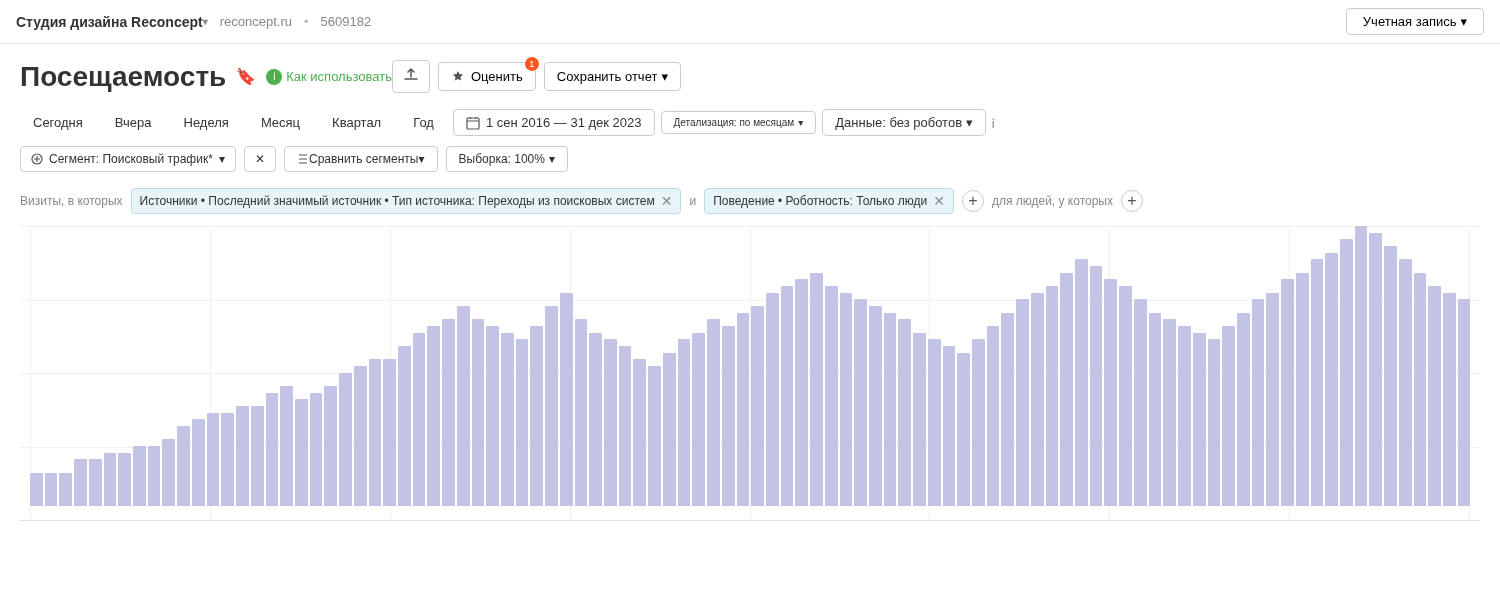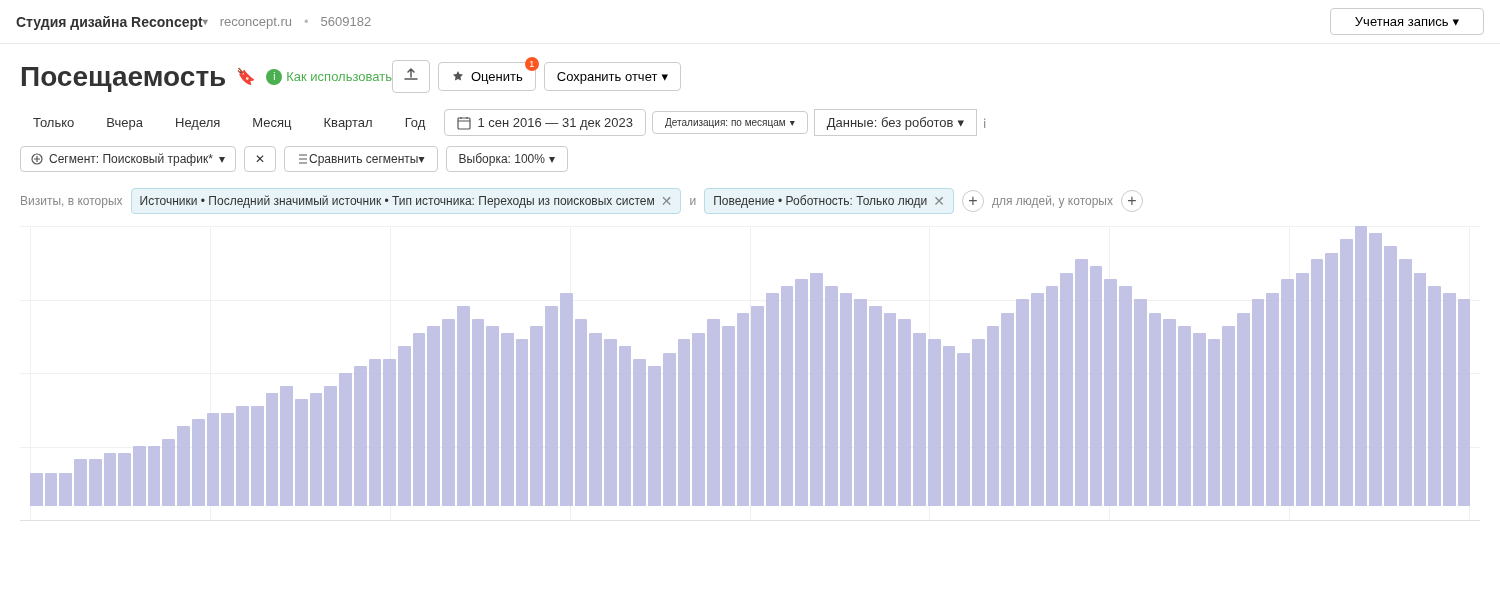--- a/index.html
+++ b/index.html
@@ -11,21 +11,21 @@
       padding: 8px 16px; border-bottom: 1px solid #e8e8e8; height: 44px;
     }
     .top-bar-left { display: flex; align-items: center; gap: 12px; }
     .brand-name { font-size: 14px; font-weight: bold; color: #333; display: flex; align-items: center; }
     .brand-name .chevron { font-size: 10px; color: #888; }
     .site-info { color: #888; font-size: 13px; }
     .site-id { color: #888; font-size: 13px; }
     .dot-sep { color: #bbb; }
     .account-btn {
       background: none; border: 1px solid #ccc; border-radius: 4px;
-      padding: 5px 24px; font-size: 13px; cursor: pointer; display: flex; align-items: center; gap: 4px;
+      padding: 5px 16px; font-size: 13px; cursor: pointer; display: flex; align-items: center; gap: 4px;
     }
 
     
     .main-content { padding: 16px 20px; }
 
     
     .page-title-row { display: flex; align-items: center; margin-bottom: 16px; }
     .page-title-left { display: flex; align-items: center; gap: 10px; }
     .page-title { font-size: 28px; font-weight: bold; color: #333; }
     .bookmark-icon { color: #aaa; font-size: 16px; cursor: pointer; }
@@ -55,21 +55,21 @@
     }
     .date-range-btn {
       background: none; border: 1px solid #ccc; border-radius: 4px;
       padding: 5px 12px; font-size: 13px; cursor: pointer; display: flex; align-items: center; gap: 6px; color: #333;
     }
     .detail-select {
       background: none; border: 1px solid #ccc; border-radius: 4px;
       padding: 5px 12px; font-size: 10px; cursor: pointer; display: flex; align-items: center; gap: 4px; color: #333;
     }
     .data-select {
-      background: none; border: 1px solid #ccc; border-radius: 0;
+      background: none; border: 1px solid #ccc; border-radius: 5px;
       padding: 5px 12px; font-size: 13px; cursor: pointer; display: flex; align-items: center; gap: 4px; color: #333;
     }
     .info-circle { color: #888; font-size: 13px; }
 
     
     .filter-row-2 { display: flex; align-items: center; gap: 8px; margin-bottom: 16px; }
     .segment-tag {
       background: none; border: 1px solid #ccc; border-radius: 4px;
       padding: 5px 10px; font-size: 12px; cursor: pointer; display: flex; align-items: center; gap: 6px; color: #333;
     }
@@ -168,21 +168,21 @@
       </button>
       <button class="save-report-btn">
         <span>Сохранить отчет</span>
         <span>▾</span>
       </button>
     </div>
   </div>
 
   <div class="filter-row-1">
     <button class="period-btn">
-      <span>Только</span>
+      <span>Сегодня</span>
     </button>
     <button class="period-btn">
       <span>Вчера</span>
     </button>
     <button class="period-btn">
       <span>Неделя</span>
     </button>
     <button class="period-btn">
       <span>Месяц</span>
     </button>

